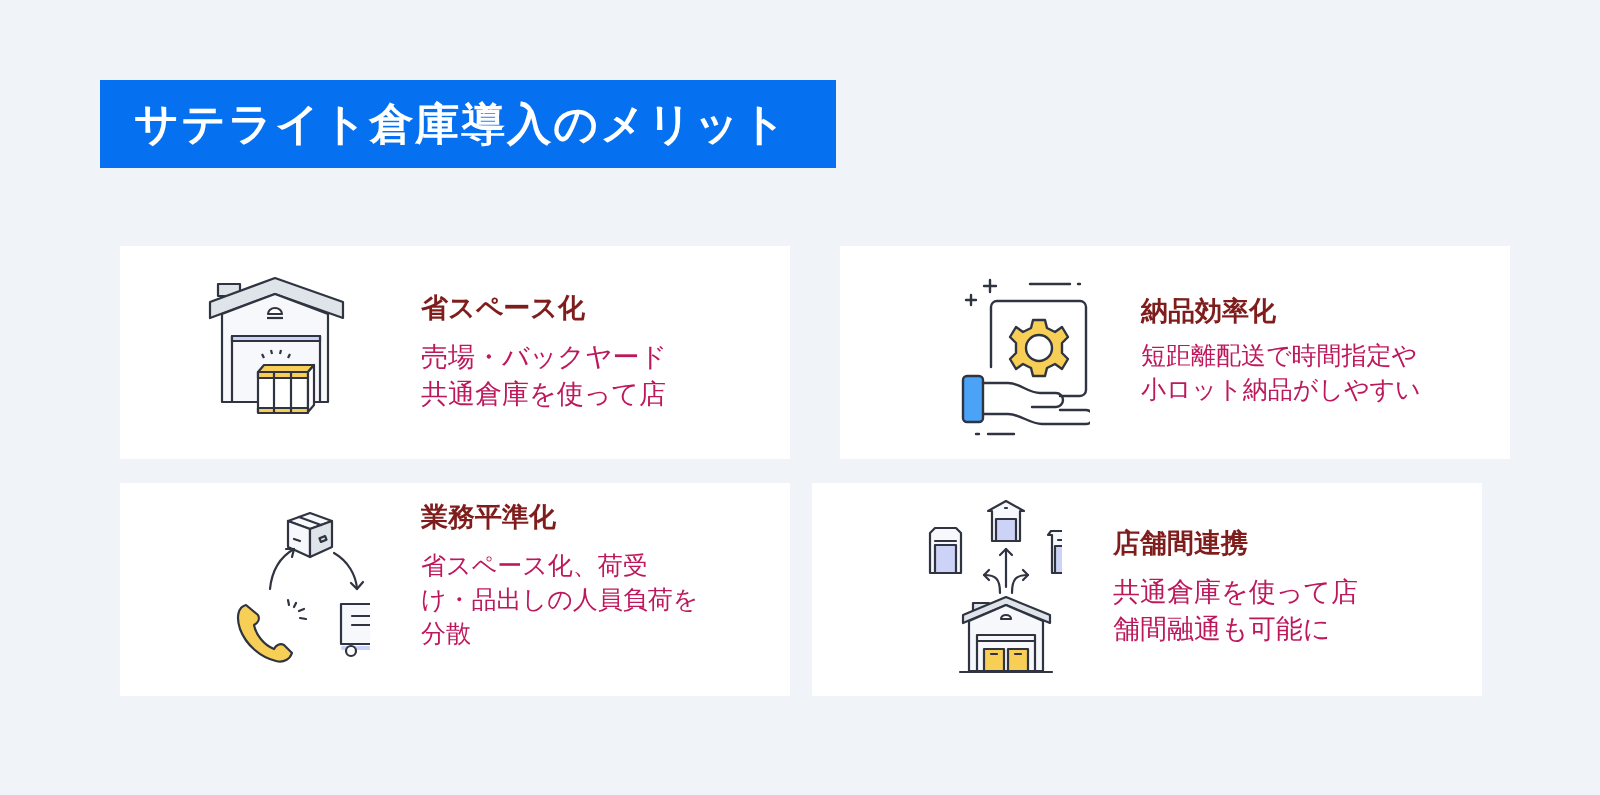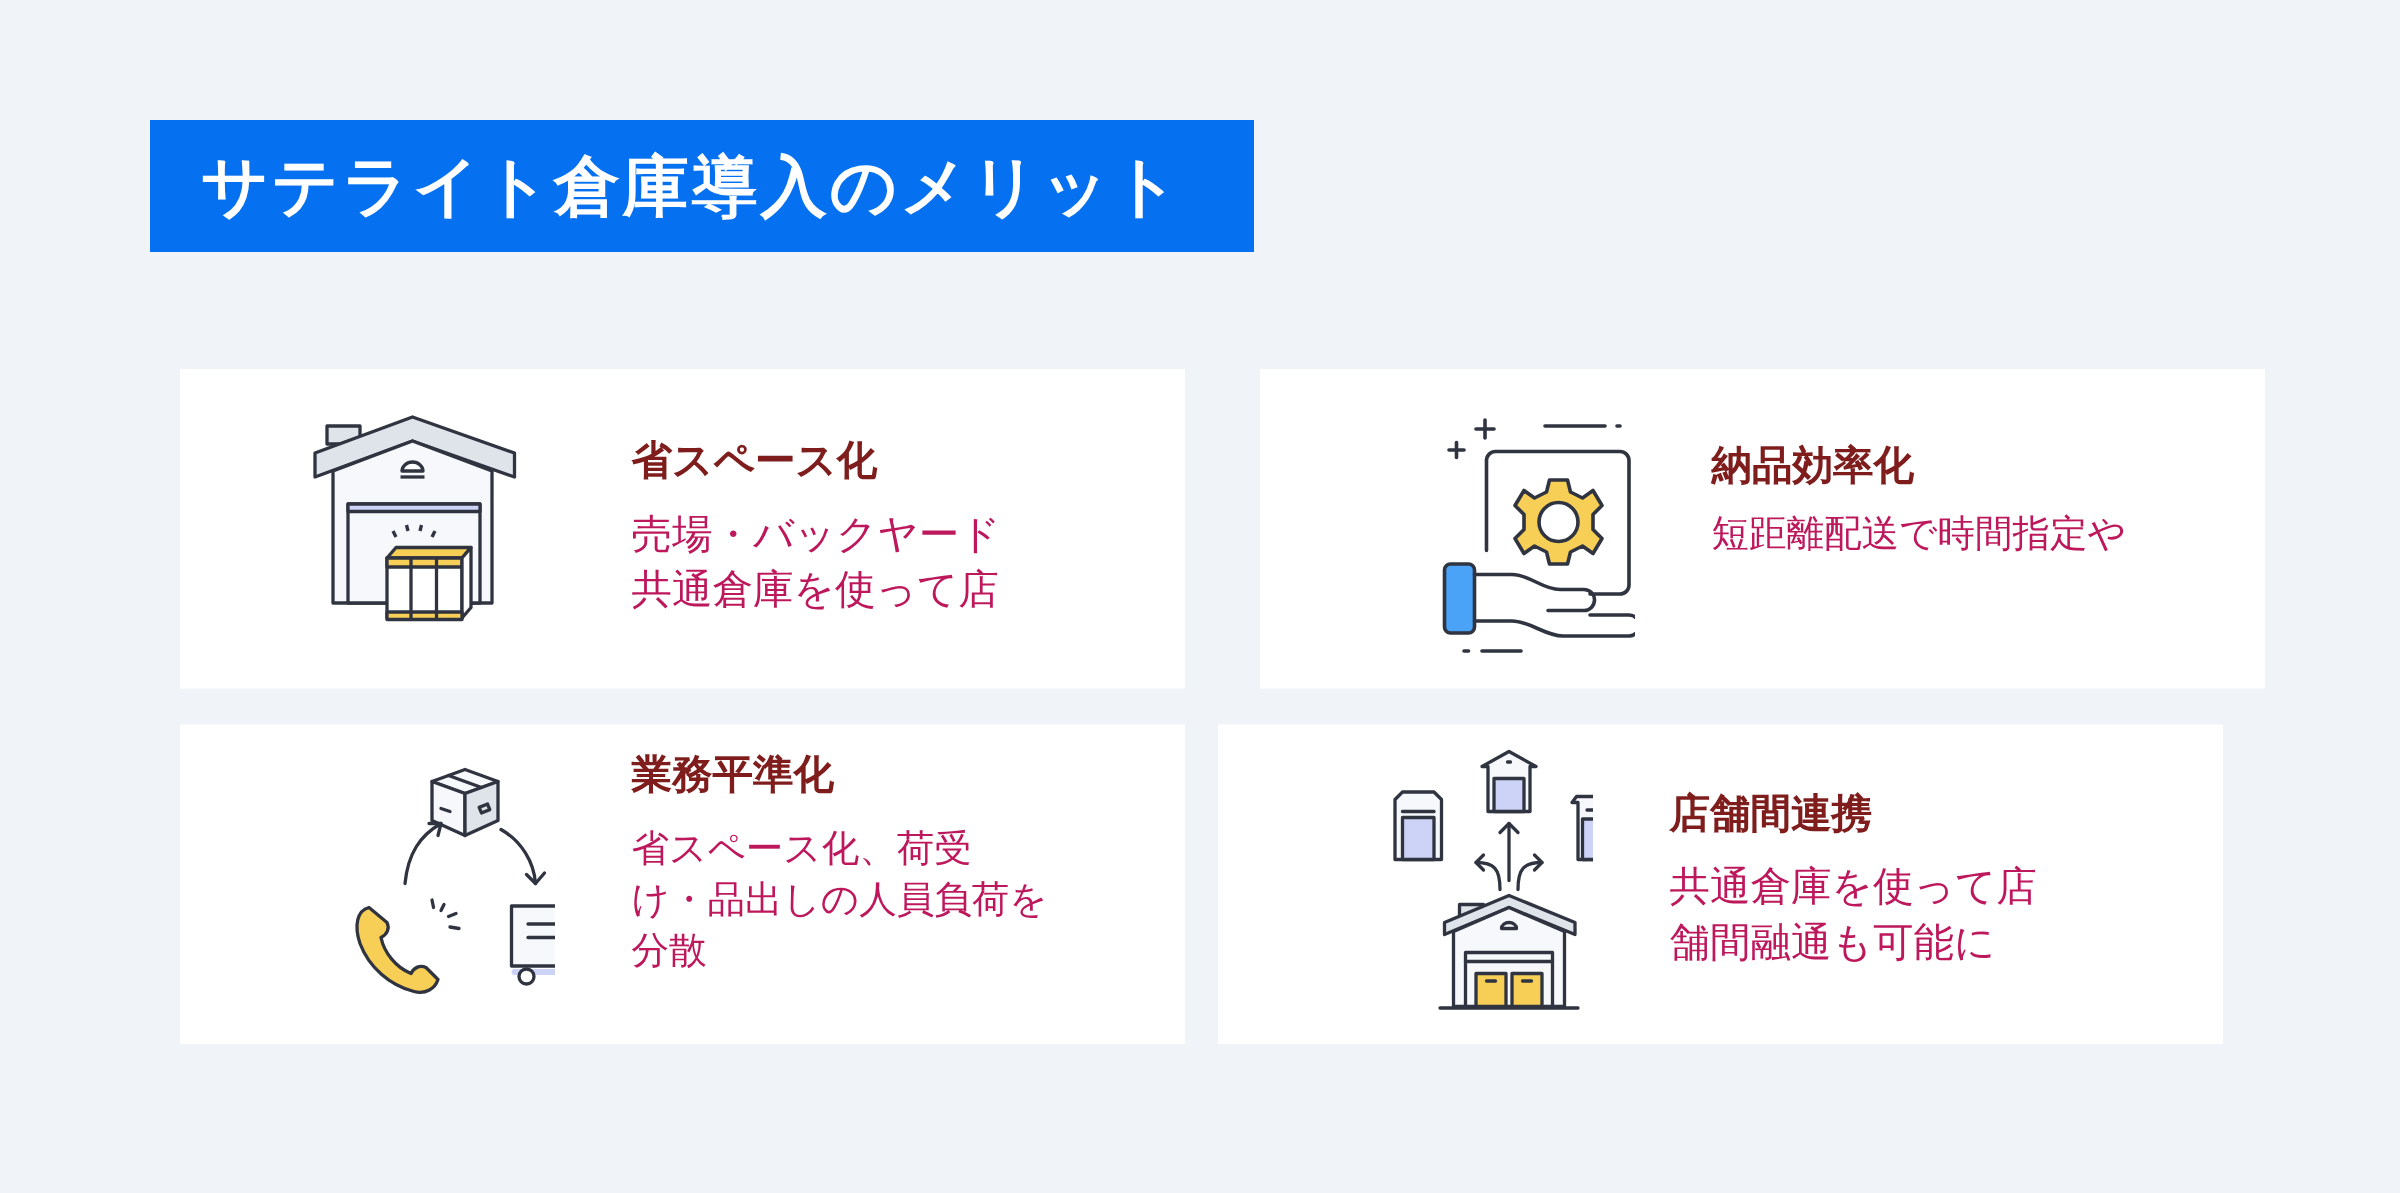--- a/index.html
+++ b/index.html
@@ -94,20 +94,21 @@
       <path d="M83 121 L108 121 C120 121 128 131 140 131 L156 131 a7 7 0 0 1 0 14 L132 145"></path>
       <path d="M83 152 L108 152 C120 152 130 162 142 162 L186 162 a7 7 0 0 0 0 -14 L160 148"></path>
       <line x1="88" y1="172" x2="114" y2="172"></line>
         <line x1="76" y1="172" x2="79" y2="172"></line>
     </svg>
   </div>
   <div class="text">
     <div class="heading">納品効率化</div>
     <div class="body">
       <div>短距離配送で時間指定や</div>
+      <div>小ロット納品がしやすい</div>
     </div>
   </div>
 </div>
 
 <div class="card" id="card-3">
   <div class="icon">
     <svg width="190" height="180" viewBox="0 0 190 180" fill="none" stroke="#2f3440" stroke-width="2.2" stroke-linecap="round" stroke-linejoin="round">
       <path d="M108 22 L130 14 L152 22 L130 30 Z" fill="#f6f8fb"></path>
       <path d="M108 22 L108 48 L130 58 L130 30 Z" fill="#f6f8fb"></path>
       <path d="M130 30 L130 58 L152 48 L152 22 Z" fill="#dfe3ea"></path>

